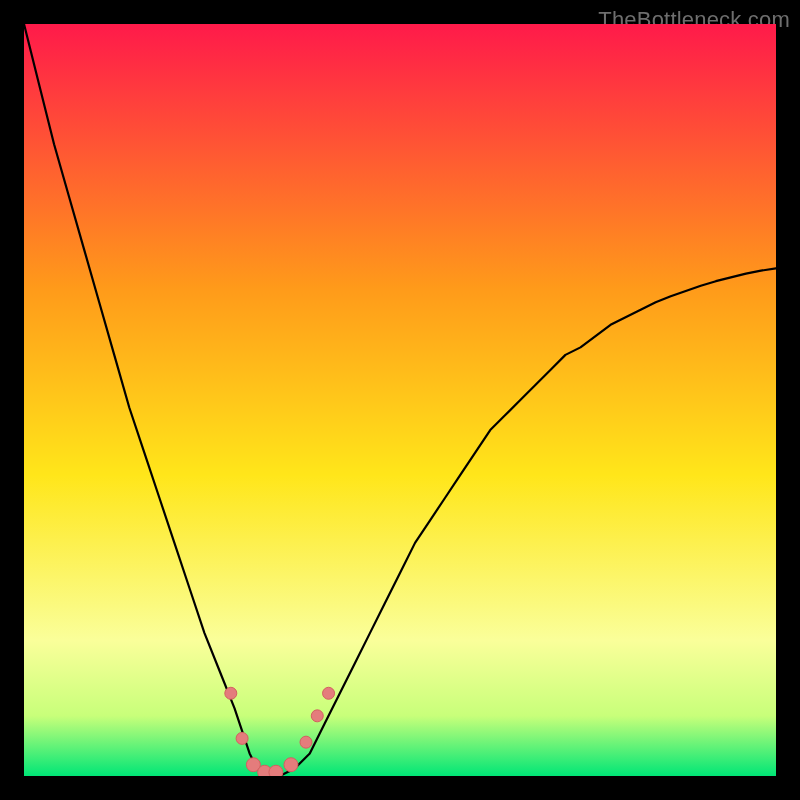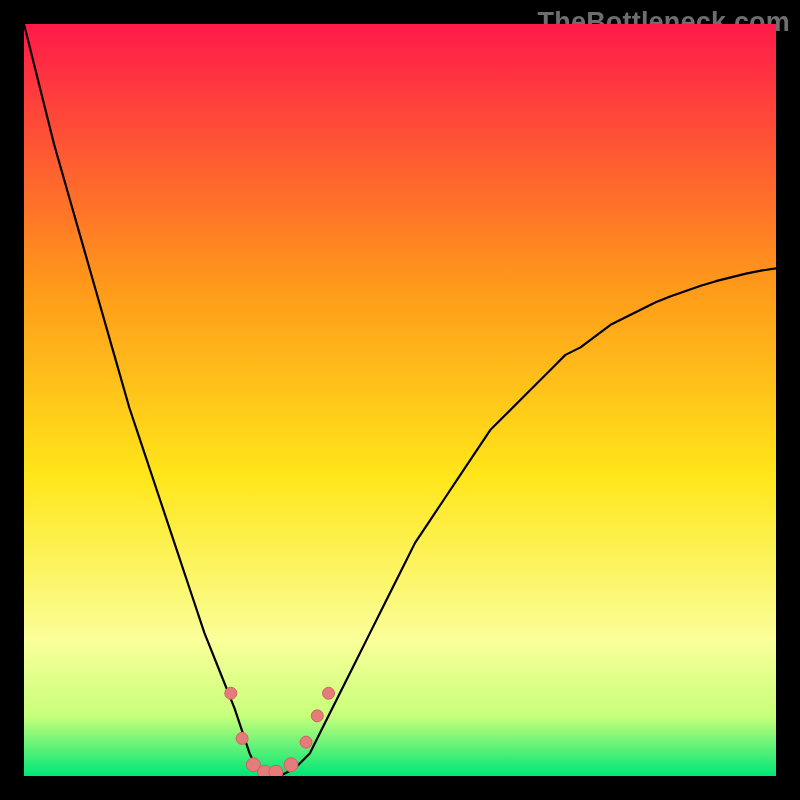--- a/index.html
+++ b/index.html
@@ -15,22 +15,22 @@
     position: relative;
     width: 800px;
     height: 800px;
     background: #000;
   }
   .watermark {
     position: absolute;
     top: 7px;
     right: 10px;
     color: #6e6e6e;
-    font-size: 27px;
-    font-weight: 700;
+    font-size: 22px;
+    font-weight: 400;
     letter-spacing: 0.2px;
     user-select: none;
   }
   .plot-wrap {
     position: absolute;
     left: 24px;
     top: 24px;
     width: 752px;
     height: 752px;
   }

